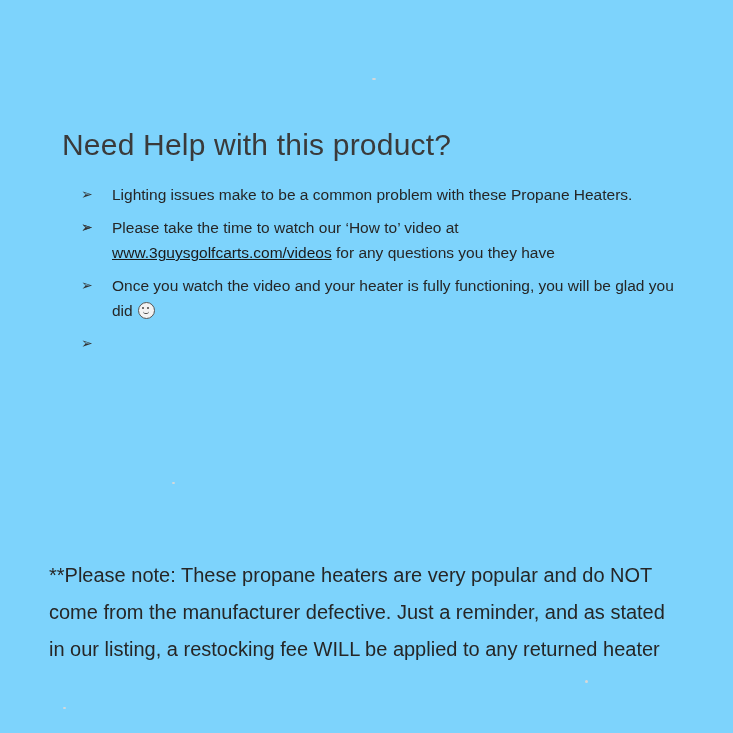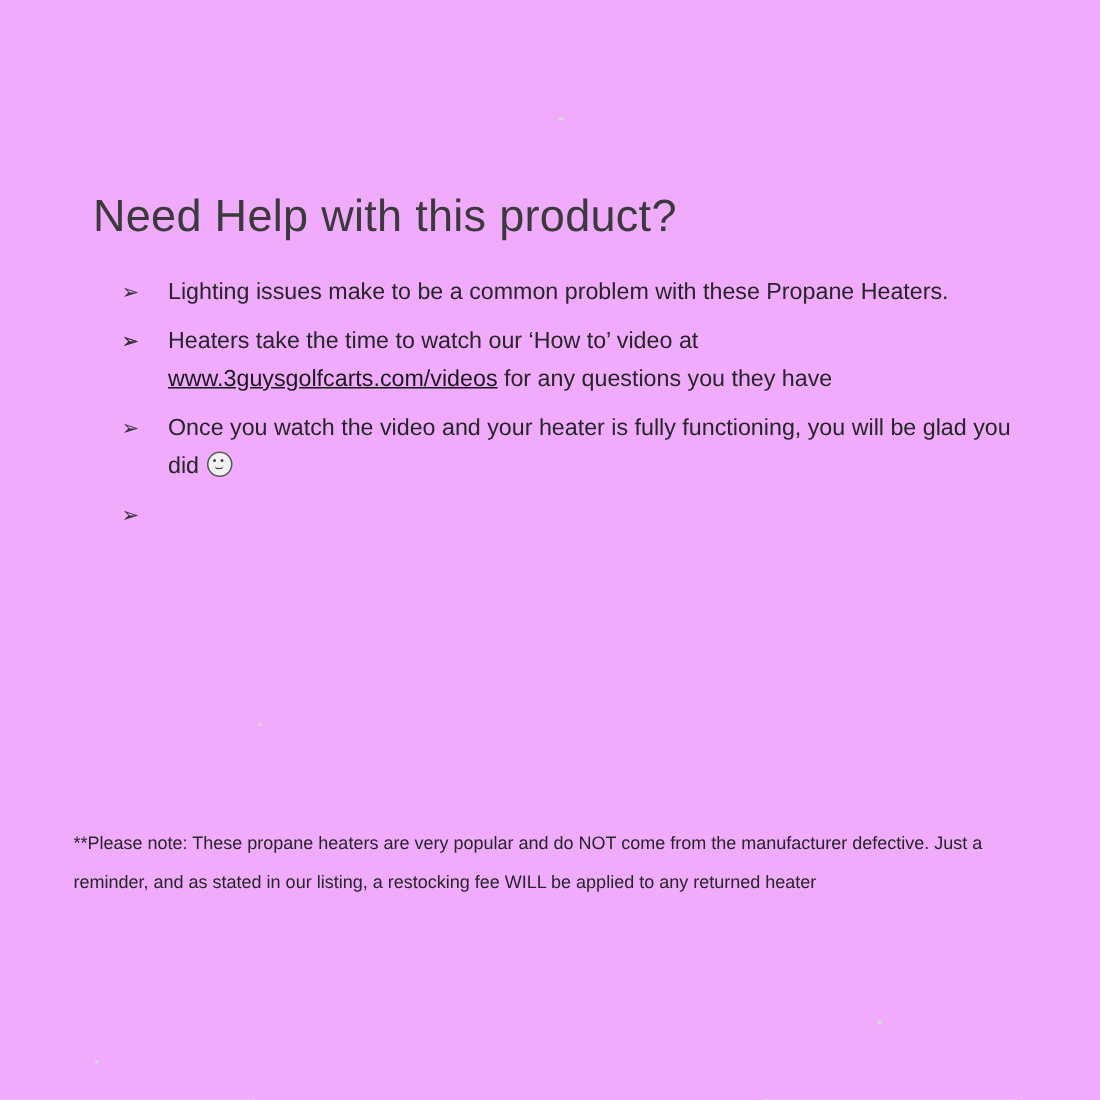--- a/index.html
+++ b/index.html
@@ -11,21 +11,21 @@
     height: 733px;
     background: #ffffff;
     font-family: "Liberation Sans", sans-serif;
     color: #2b2b2b;
     overflow: hidden;
     position: relative;
   }
   .page {
     position: absolute;
     inset: 0;
-    background: #f0abfc;
+    background: #7dd3fc;
   }
   
   .speckle {
     position: absolute;
     background: #d8d8d8;
     border-radius: 50%;
   }
   .sp1 { left: 372px; top: 78px; width: 4px; height: 2px; }
   .sp2 { left: 172px; top: 482px; width: 3px; height: 2px; }
   .sp3 { left: 585px; top: 680px; width: 3px; height: 3px; }
@@ -103,22 +103,22 @@
     height: 3px;
     border-bottom: 1.5px solid #444;
     border-radius: 0 0 6px 6px;
   }
 
   .note {
     position: absolute;
     left: 49px;
     top: 537px;
     width: 625px;
-    font-size: 12px;
-    line-height: 26px;
+    font-size: 20px;
+    line-height: 37px;
     color: #262626;
   }
 </style>
 </head>
 <body>
 
 <div class="page">
 
   <div class="speckle sp1"></div>
   <div class="speckle sp2"></div>
@@ -133,21 +133,21 @@
       <span class="arrow">➢</span>
       <span>Lighting issues make to be a common problem with these Propane Heaters.</span>
     </li>
 
     <li class="bullet-item">
       <span class="arrow">➢</span>
     </li>
 
     <li class="bullet-item">
       <span class="arrow">➢</span>
-      <span>Heaters take the time to watch our ‘How to’ video at</span><br>
+      <span>Please take the time to watch our ‘How to’ video at</span><br>
       <a class="link" href="#">www.3guysgolfcarts.com/videos</a>
       <span>for any questions you they have</span>
     </li>
 
     <li class="bullet-item">
       <span class="arrow">➢</span>
       <span>Once you watch the video and your heater is fully functioning, you will be glad you did</span>
       <span class="smiley"></span>
     </li>
 

